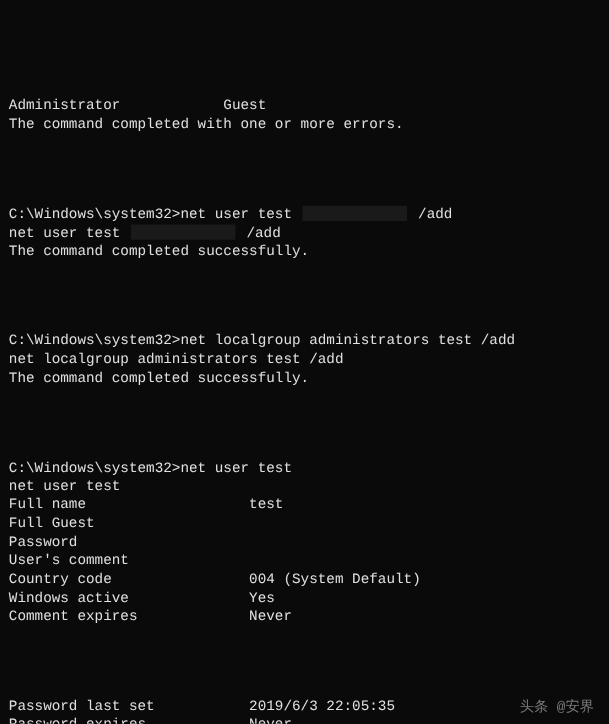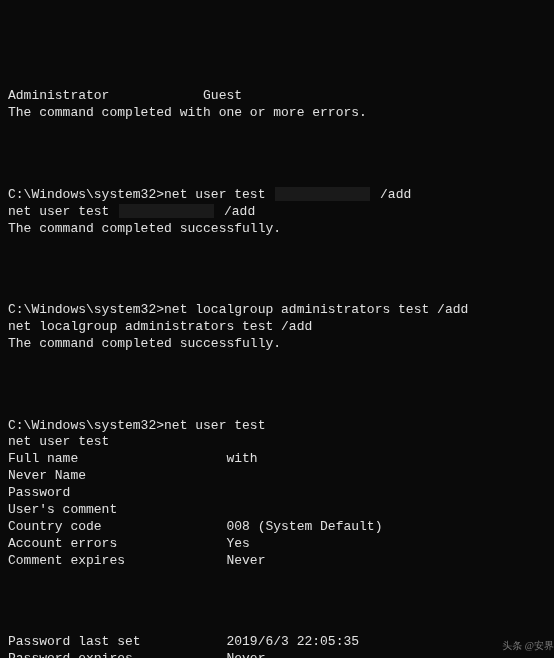--- a/index.html
+++ b/index.html
@@ -22,24 +22,24 @@
       display: inline-block;
       width: 95px;
       height: 14px;
       vertical-align: middle;
       background: #1a1a1a;
       margin: 0 2px;
     }
     .watermark {
       position: absolute;
       bottom: 6px;
-      right: 0;
+      right: 14px;
       color: #7a7a7a;
-      font-size: 10px;
-      font-family: Liberation Serif, serif;
+      font-size: 13px;
+      font-family: Liberation Mono, monospace;
       white-space: nowrap;
     }
   </style>
 </head>
 <body>
 
 
 
 <div class="blk">
 <span class="line">Administrator            Guest</span>
@@ -54,26 +54,26 @@
 
 <div class="blk">
 <span class="line"><span>C:\Windows\system32&gt;</span><span>net localgroup administrators test /add</span></span>
 <span class="line">net localgroup administrators test /add</span>
 <span class="line">The command completed successfully.</span>
 </div>
 
 <div class="blk">
 <span class="line"><span>C:\Windows\system32&gt;</span><span>net user test</span></span>
 <span class="line">net user test</span>
-<span class="line"><span>Full name                   </span><span>with</span></span>
-<span class="line"><span>Never Name                   </span><span></span></span>
+<span class="line"><span>Full name                   </span><span>test</span></span>
+<span class="line"><span>Full Guest                   </span><span></span></span>
 <span class="line"><span>Password                     </span><span></span></span>
 <span class="line"><span>User's comment              </span><span></span></span>
-<span class="line"><span>Country code                </span><span>008 (System Default)</span></span>
-<span class="line"><span>Account errors              </span><span>Yes</span></span>
+<span class="line"><span>Country code                </span><span>004 (System Default)</span></span>
+<span class="line"><span>Windows active              </span><span>Yes</span></span>
 <span class="line"><span>Comment expires             </span><span>Never</span></span>
 </div>
 
 <div class="blk">
 <span class="line"><span>Password last set           </span><span>2019/6/3 22:05:35</span></span>
 <span class="line"><span>Password expires            </span><span>Never</span></span>
 
 
 
 </div>

